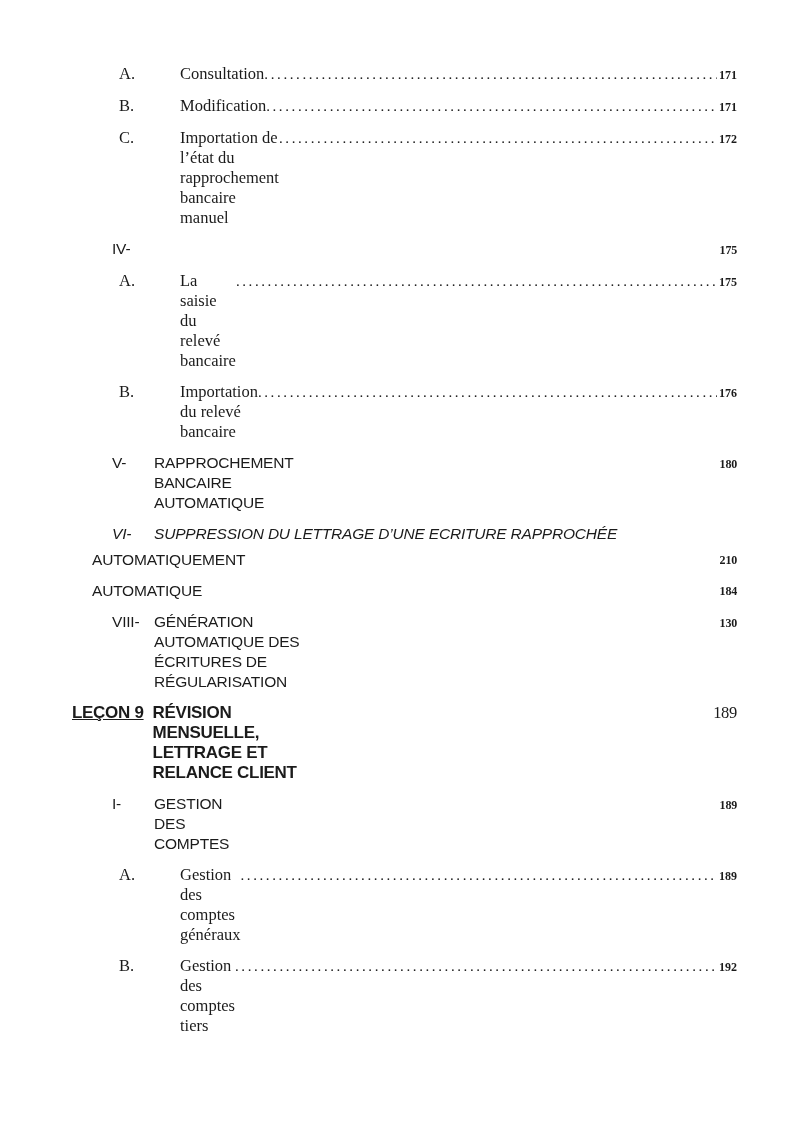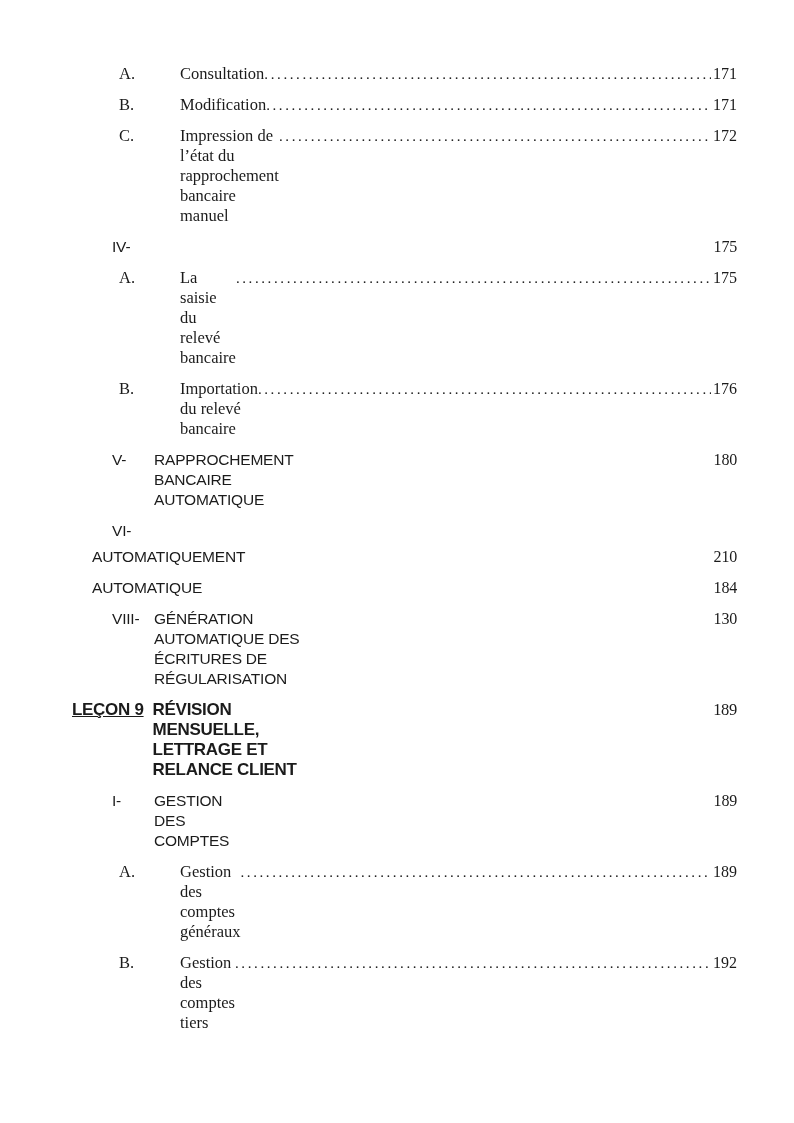--- a/index.html
+++ b/index.html
@@ -17,34 +17,34 @@
   
   .row{display:flex;align-items:baseline;margin:0 0 11px 0;line-height:20px;}
   .block{margin:0 0 11px 0;}
   .line2{display:flex;align-items:baseline;}
   
   .leader{flex:1 1 auto;overflow:hidden;white-space:nowrap;min-width:6px;height:1em;}
   .leader::after{content:"...................................................................................................................................................................................................................................................................................................";}
   .leader-serif{font-family:"Liberation Serif",serif;font-size:15px;letter-spacing:2.6px;}
   .leader-dense{font-family:"Liberation Sans",sans-serif;font-size:10.5px;letter-spacing:1.3px;font-weight:700;}
   
-  .page-num{font-family:"Liberation Serif",serif;font-weight:400;font-size:16px;flex:0 0 auto;padding-left:2px;}
+  .page-num{font-family:"Liberation Serif",serif;font-weight:700;font-size:12px;flex:0 0 auto;padding-left:2px;}
   .page-num.light{font-weight:400;font-size:16.5px;}
   
   .item{font-size:16.5px;padding-left:47px;}
   .item .marker{flex:0 0 61px;}
   
   .section{font-family:"Liberation Sans",sans-serif;font-size:15.5px;letter-spacing:-0.2px;margin-top:10px;padding-left:40px;}
   .section .marker{flex:0 0 42px;}
   
   .lesson{font-family:"Liberation Sans",sans-serif;font-weight:700;font-size:17px;letter-spacing:-0.3px;margin-top:11px;}
   .lesson .marker{flex:0 0 auto;margin-right:9px;text-decoration:underline;}
   
   .section2{font-family:"Liberation Sans",sans-serif;font-size:15.5px;letter-spacing:-0.2px;margin-top:10px;line-height:20px;}
-  .section2 .line1{display:flex;align-items:flex-start;padding-left:40px;}
+  .section2 .line1{display:flex;align-items:flex-start;padding-left:40px;font-style:italic;}
   .section2 .line1 .marker{flex:0 0 42px;}
   .section2 .line2{padding-left:20px;margin-top:6px;align-items:center;}
   .marker,.label{flex:0 1 auto;}
 </style>
 </head>
 <body>
 
 <div class="page">
   <main class="toc">
       <div class="row item">
@@ -54,21 +54,21 @@
         <span class="page-num">171</span>
       </div>
       <div class="row item">
         <span class="marker">B.</span>
         <span class="label">Modification</span>
         <span class="leader leader-serif"></span>
         <span class="page-num">171</span>
       </div>
       <div class="row item">
         <span class="marker">C.</span>
-        <span class="label">Impression de l’état du rapprochement bancaire manuel</span>
+        <span class="label">Importation de l’état du rapprochement bancaire manuel</span>
         <span class="leader leader-serif"></span>
         <span class="page-num">172</span>
       </div>
       <div class="row section">
         <span class="marker">IV-</span>
         <span class="leader leader-dense"></span>
         <span class="page-num">175</span>
       </div>
       <div class="row item">
         <span class="marker">A.</span>
@@ -84,20 +84,21 @@
       </div>
       <div class="row section">
         <span class="marker">V-</span>
         <span class="label">RAPPROCHEMENT BANCAIRE AUTOMATIQUE</span>
         <span class="leader leader-dense"></span>
         <span class="page-num">180</span>
       </div>
       <div class="block section2">
         <div class="line1">
           <span class="marker">VI-</span>
+          <span class="label">SUPPRESSION DU LETTRAGE D’UNE ECRITURE RAPPROCHÉE</span>
         </div>
         <div class="line2">
           <span class="label">AUTOMATIQUEMENT</span>
           <span class="leader leader-dense"></span>
           <span class="page-num">210</span>
         </div>
       </div>
       <div class="block section2">
         <div class="line2">
           <span class="label">AUTOMATIQUE</span>

